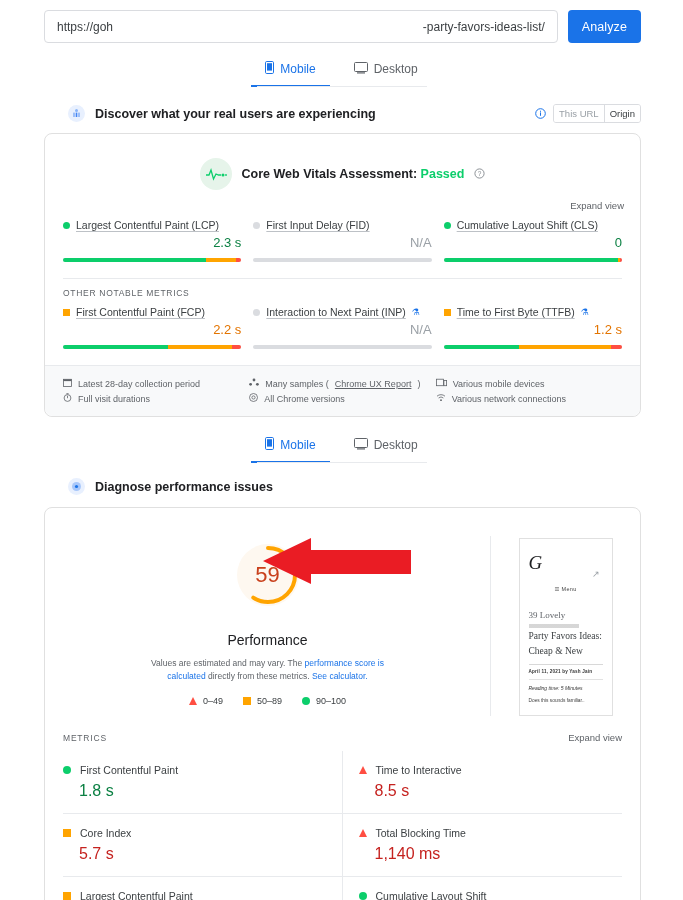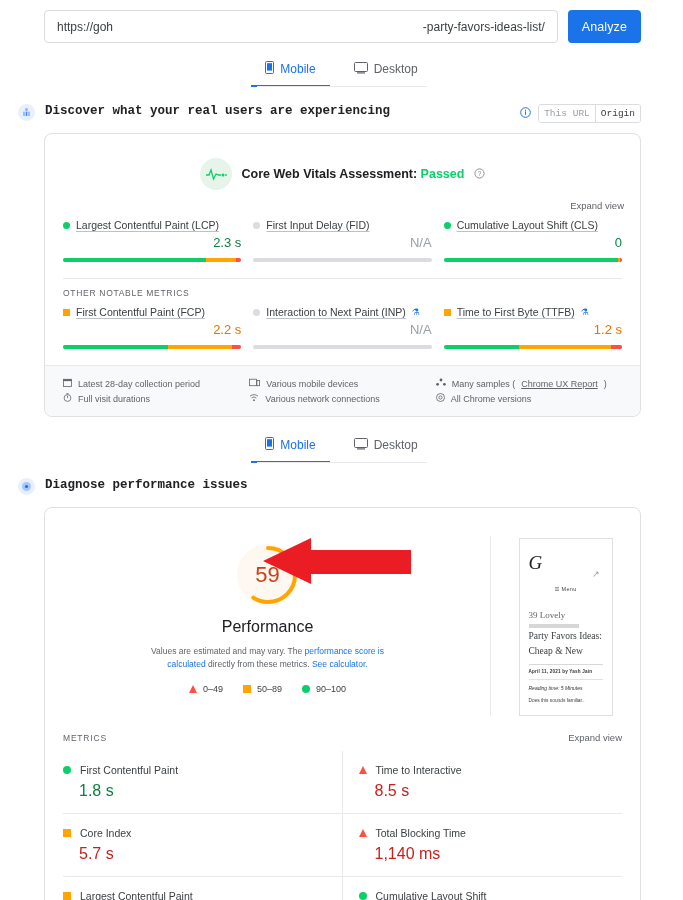--- a/index.html
+++ b/index.html
@@ -54,24 +54,23 @@
   }
   .tab.active{ color:#1a73e8; border-bottom-color:#1a73e8; }
   .tabs-underline{
     width:170px; height:1px; background:#e8eaed; margin:0 auto;
     position:relative; top:-1px;
   }
   .icon-sq{ display:inline-block; }
 
   
   .section-head{
-    display:flex; gap:10px;
-    padding:0 42px 0 18px;
+    display:flex; align-items:center; gap:10px;
+    padding:0 42px 0 68px;
     margin-top:16px;
-    font-family:Liberation Mono, monospace;
   }
   .sec-badge{
     width:17px; height:17px; border-radius:50%;
     background:#e8f0fe; display:flex; align-items:center; justify-content:center;
     flex:0 0 auto;
   }
   .sec-title{ font-size:12.5px; font-weight:bold; color:#202124; }
   .sec-right{
     margin-left:auto; display:flex; align-items:center; gap:7px;
   }
@@ -150,21 +149,21 @@
   .gauge-wrap{ position:relative; width:62px; height:62px; margin-top:14px; }
   .gauge-bg{
     position:absolute; inset:0; border-radius:50%;
     background:#fef8f0;
   }
   .gauge-num{
     position:absolute; inset:0; display:flex; align-items:center; justify-content:center;
     font-size:22px; color:#c9401c;
   }
   .gauge-svg{ position:absolute; inset:0; }
-  .perf-label{ font-size:16px; color:#202124; margin-top:12px; }
+  .perf-label{ font-size:14px; color:#202124; margin-top:26px; }
   .perf-note{
     font-size:8.5px; color:#5f6368; text-align:center;
     line-height:1.5; margin-top:9px; max-width:260px;
   }
   .perf-note a{ color:#1a73e8; text-decoration:none; }
   .legend{ display:flex; gap:20px; margin-top:13px; font-size:9px; color:#3c4043; }
   .legend div{ display:flex; align-items:center; gap:6px; }
   .tri{
     width:0;height:0;border-left:4.5px solid transparent;border-right:4.5px solid transparent;
     border-bottom:8px solid #ff4e42;
@@ -400,52 +399,52 @@
         <span><svg width="9" height="9" viewBox="0 0 9 9">
               <circle cx="4.5" cy="5" r="3.4" fill="none" stroke="#5f6368" stroke-width="0.8"></circle>
               <rect x="4.1" y="2.7" width="0.8" height="2.5" fill="#5f6368"></rect>
               <rect x="3.4" y="0.3" width="2.2" height="0.9" fill="#5f6368"></rect>
             </svg></span>
         <span>Full visit durations</span>
       </div>
     </div>
     <div class="foot-col">
       <div class="foot-item">
-        <span><svg width="11" height="9" viewBox="0 0 11 9">
-              <rect x="0.4" y="1.2" width="7" height="6.5" fill="none" stroke="#5f6368" stroke-width="0.8"></rect>
-              <rect x="7.9" y="2.4" width="2.7" height="5.3" fill="none" stroke="#5f6368" stroke-width="0.8"></rect>
-            </svg></span>
-        <span>Various mobile devices</span>
-      </div>
-      <div class="foot-item">
-        <span><svg width="10" height="9" viewBox="0 0 10 9">
-              <path d="M1 3.2 A6 6 0 0 1 9 3.2" fill="none" stroke="#5f6368" stroke-width="0.8"></path>
-              <path d="M2.6 5 A3.6 3.6 0 0 1 7.4 5" fill="none" stroke="#5f6368" stroke-width="0.8"></path>
-              <circle cx="5" cy="7.2" r="0.9" fill="#5f6368"></circle>
-            </svg></span>
-        <span>Various network connections</span>
-      </div>
-    </div>
-    <div class="foot-col">
-      <div class="foot-item">
         <span><svg width="10" height="9" viewBox="0 0 10 9">
               <circle cx="5" cy="2" r="1.4" fill="#5f6368"></circle>
               <circle cx="1.6" cy="6.3" r="1.4" fill="#5f6368"></circle>
               <circle cx="8.4" cy="6.3" r="1.4" fill="#5f6368"></circle>
             </svg></span>
         <span>Many samples (</span>
           <a href="#">Chrome UX Report</a>
           <span>)</span>
       </div>
       <div class="foot-item">
         <span><svg width="9" height="9" viewBox="0 0 9 9">
               <circle cx="4.5" cy="4.5" r="4" fill="none" stroke="#5f6368" stroke-width="0.8"></circle>
               <circle cx="4.5" cy="4.5" r="1.6" fill="none" stroke="#5f6368" stroke-width="0.8"></circle>
             </svg></span>
         <span>All Chrome versions</span>
+      </div>
+    </div>
+    <div class="foot-col">
+      <div class="foot-item">
+        <span><svg width="11" height="9" viewBox="0 0 11 9">
+              <rect x="0.4" y="1.2" width="7" height="6.5" fill="none" stroke="#5f6368" stroke-width="0.8"></rect>
+              <rect x="7.9" y="2.4" width="2.7" height="5.3" fill="none" stroke="#5f6368" stroke-width="0.8"></rect>
+            </svg></span>
+        <span>Various mobile devices</span>
+      </div>
+      <div class="foot-item">
+        <span><svg width="10" height="9" viewBox="0 0 10 9">
+              <path d="M1 3.2 A6 6 0 0 1 9 3.2" fill="none" stroke="#5f6368" stroke-width="0.8"></path>
+              <path d="M2.6 5 A3.6 3.6 0 0 1 7.4 5" fill="none" stroke="#5f6368" stroke-width="0.8"></path>
+              <circle cx="5" cy="7.2" r="0.9" fill="#5f6368"></circle>
+            </svg></span>
+        <span>Various network connections</span>
       </div>
     </div>
   </div>
 </div>
 
 <div class="tabs second" style="margin-top:14px">
   <div class="tab active">
     <span class="icon-sq">
       <svg width="9" height="13" viewBox="0 0 9 13">
           <rect x="0.5" y="0.5" width="8" height="12" rx="1.2" fill="none" stroke="#1a73e8"></rect>

